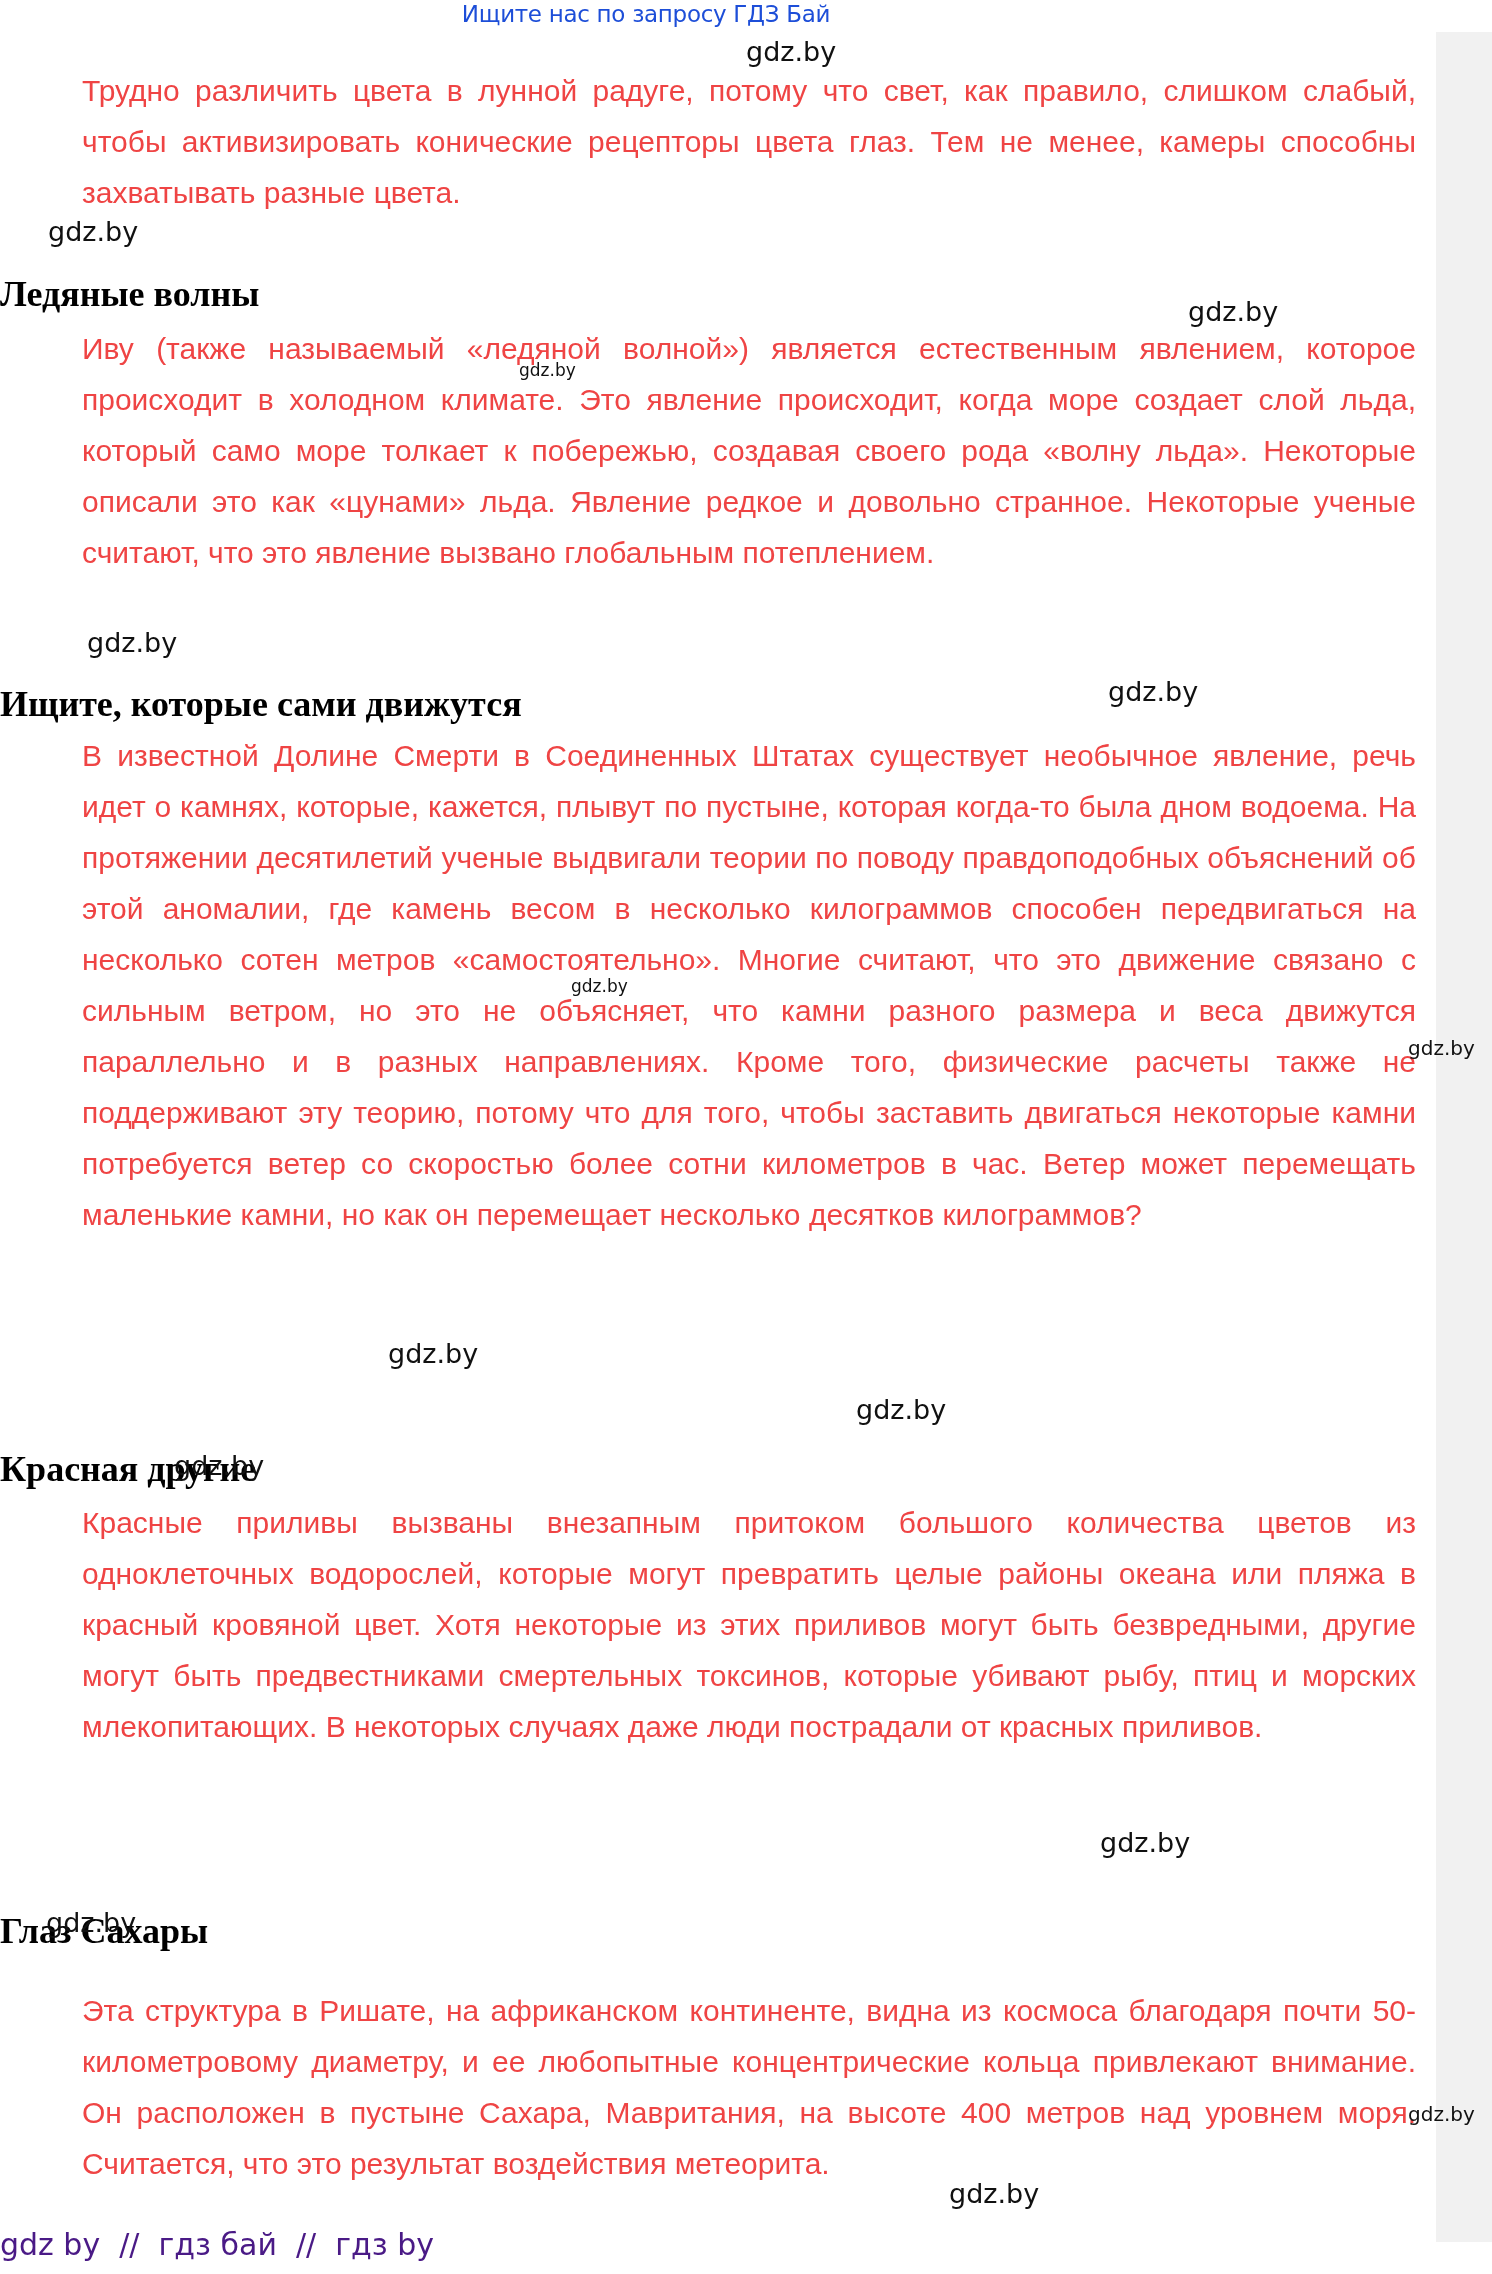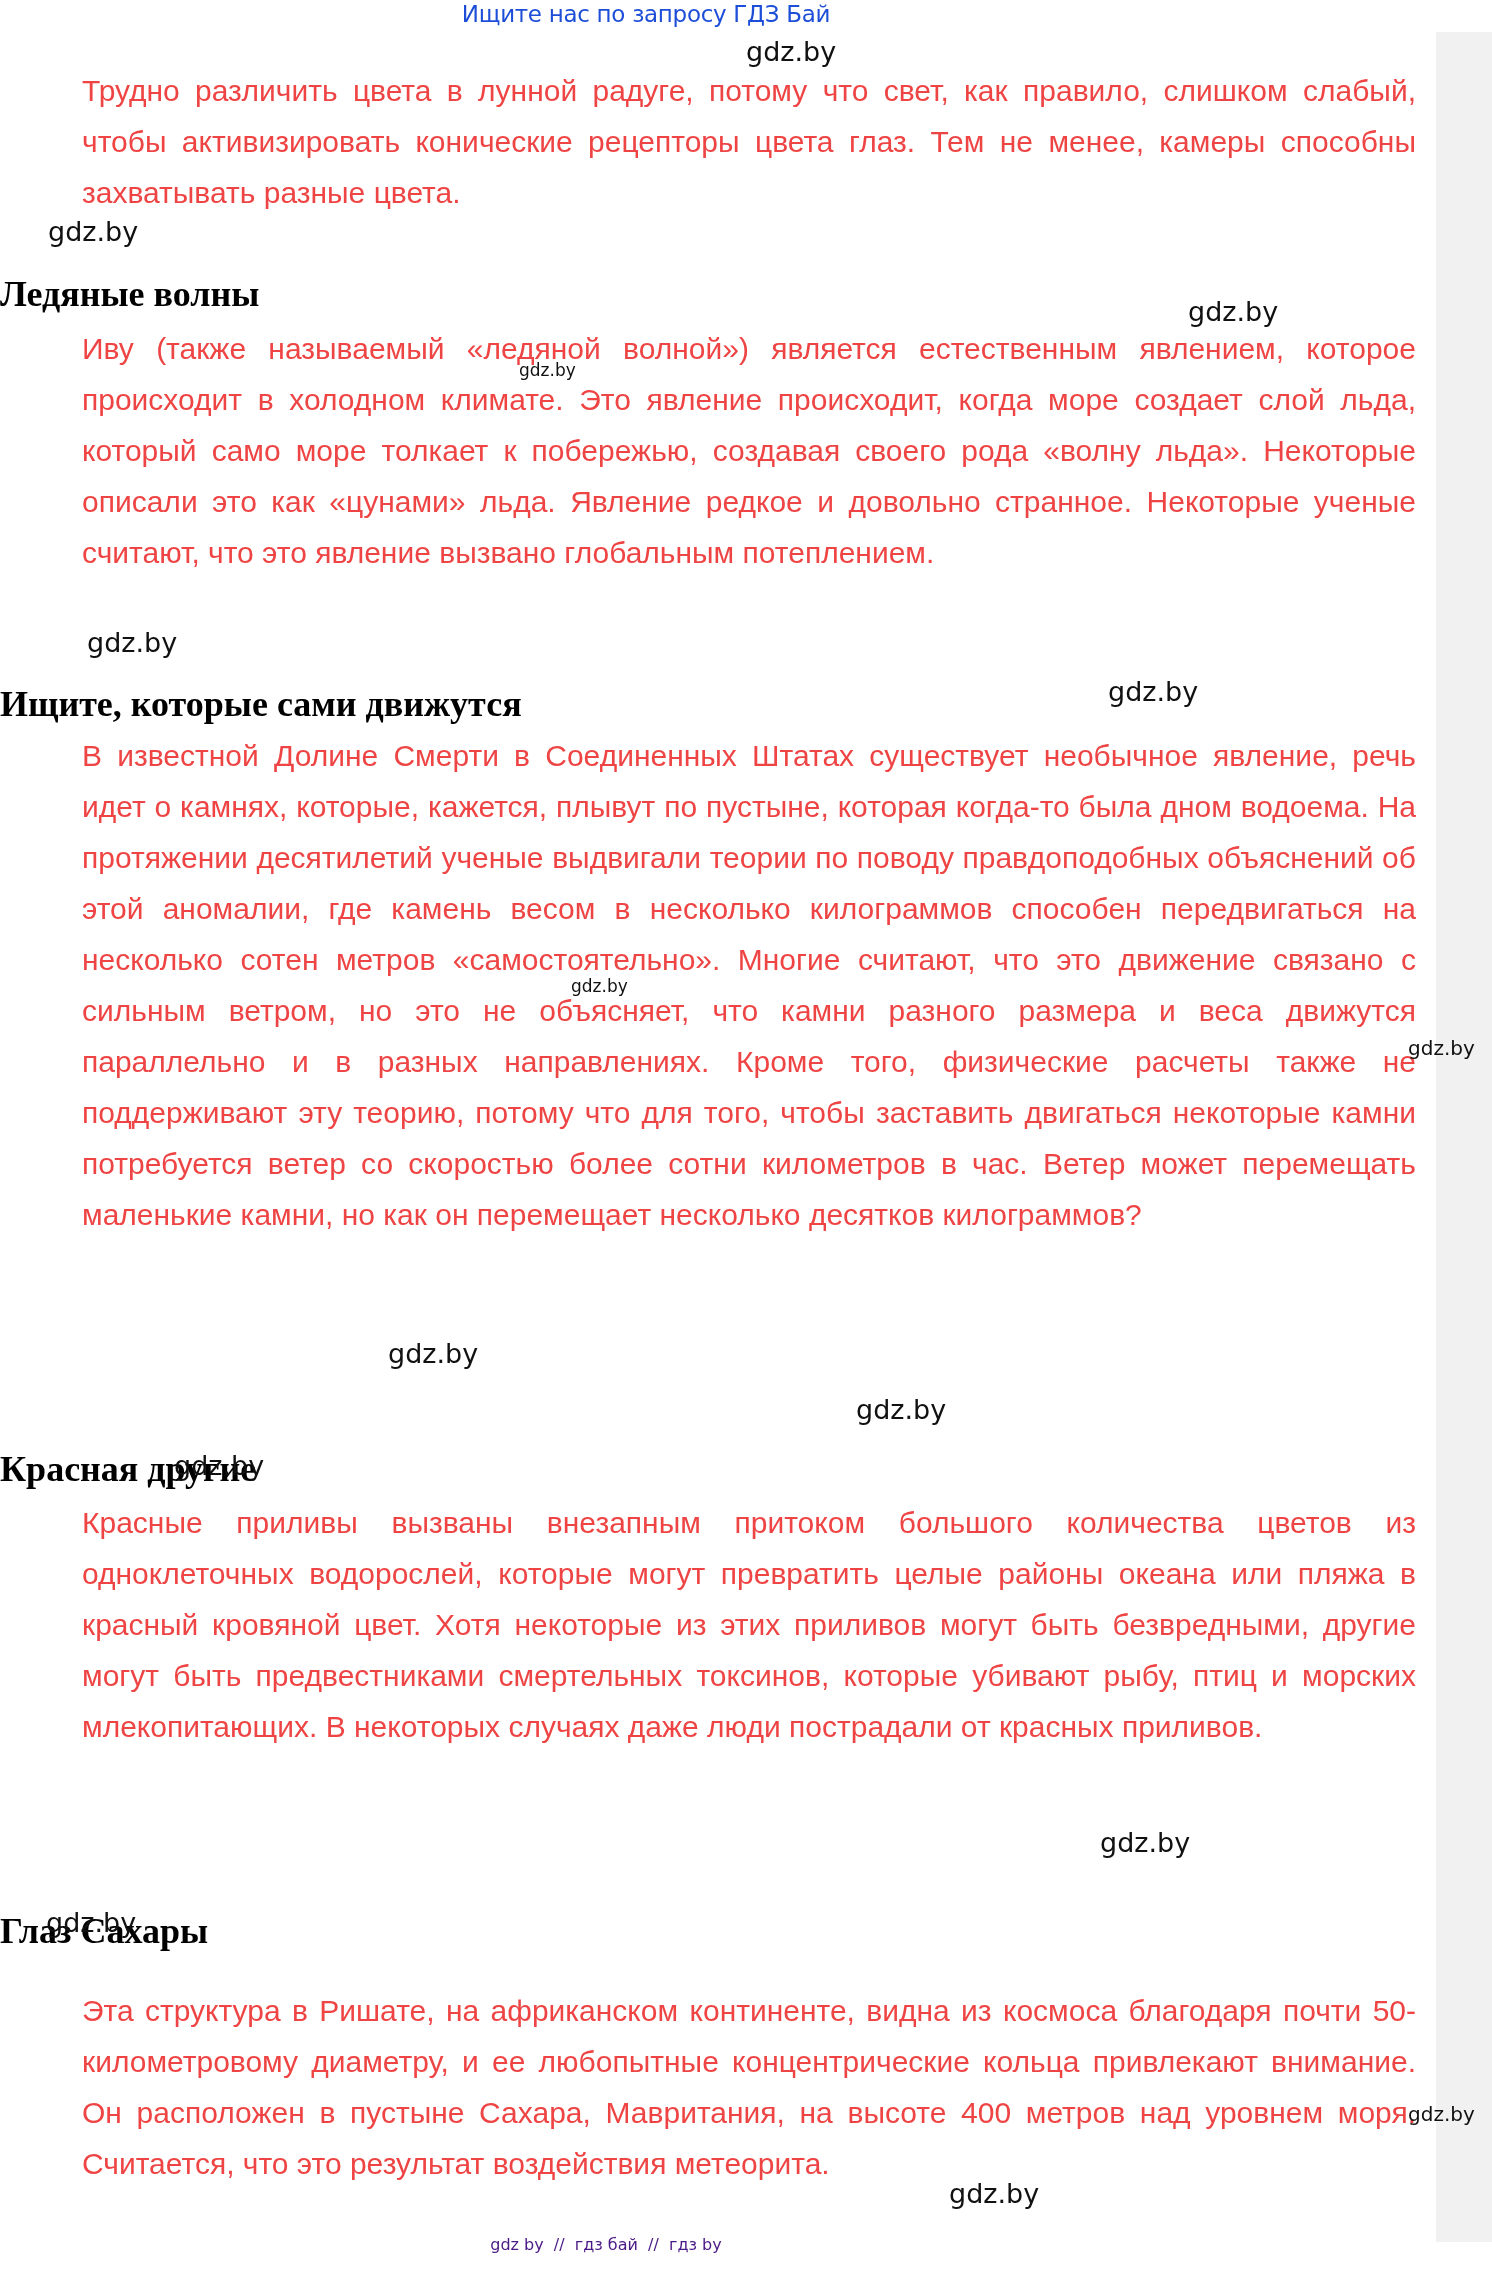--- a/index.html
+++ b/index.html
@@ -1,19 +1,19 @@
 <!DOCTYPE html>
 <html><head>
 <meta charset="utf-8">
 <style>
   html, body { margin:0; padding:0; }
   body { width:1492px; height:2274px; position:relative; background:#ffffff; overflow:hidden; }
   .gray-panel { position:absolute; left:1436px; top:32px; width:56px; height:2210px; background:#f1f1f1; }
   .top-banner { position:absolute; left:0; width:1292px; top:0; text-align:center; font-family:"DejaVu Sans", sans-serif; font-size:23px; color:#1d4ed8; line-height:28px; letter-spacing:-0.3px; }
-  .footer { position:absolute; left:0; width:1212px; top:2230px; text-align:center; font-family:"DejaVu Sans", sans-serif; font-size:16px; color:#4a1a86; line-height:30px; white-space:pre; }
+  .footer { position:absolute; left:0; width:1212px; top:2230px; text-align:left; font-family:"DejaVu Sans", sans-serif; font-size:30px; color:#4a1a86; line-height:30px; white-space:pre; }
   .para { position:absolute; left:82px; width:1334px; font-family:Liberation Sans, sans-serif; font-size:30px; line-height:51px; color:#ef4444; text-align:justify; text-indent:0; }
   .heading { position:absolute; left:0; width:1492px; text-align:left; font-family:"Liberation Serif", serif; font-weight:bold; font-size:36px; color:#000; line-height:44px; }
   .wm { position:absolute; font-family:"DejaVu Sans", sans-serif; color:#111; white-space:nowrap; line-height:1; }
   .wm.big { font-size:27px; }
   .wm.small { font-size:17px; }
   .wm.mid { font-size:20px; }
 </style>
 </head>
 <body>
 

